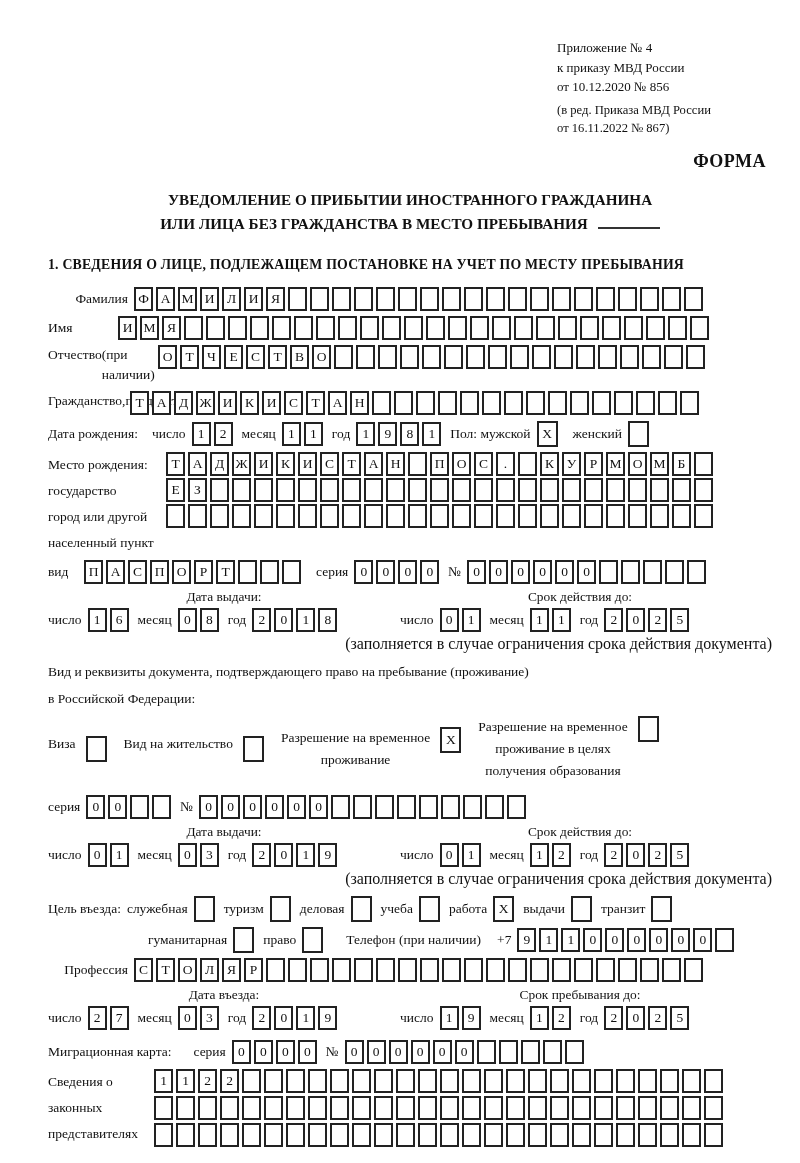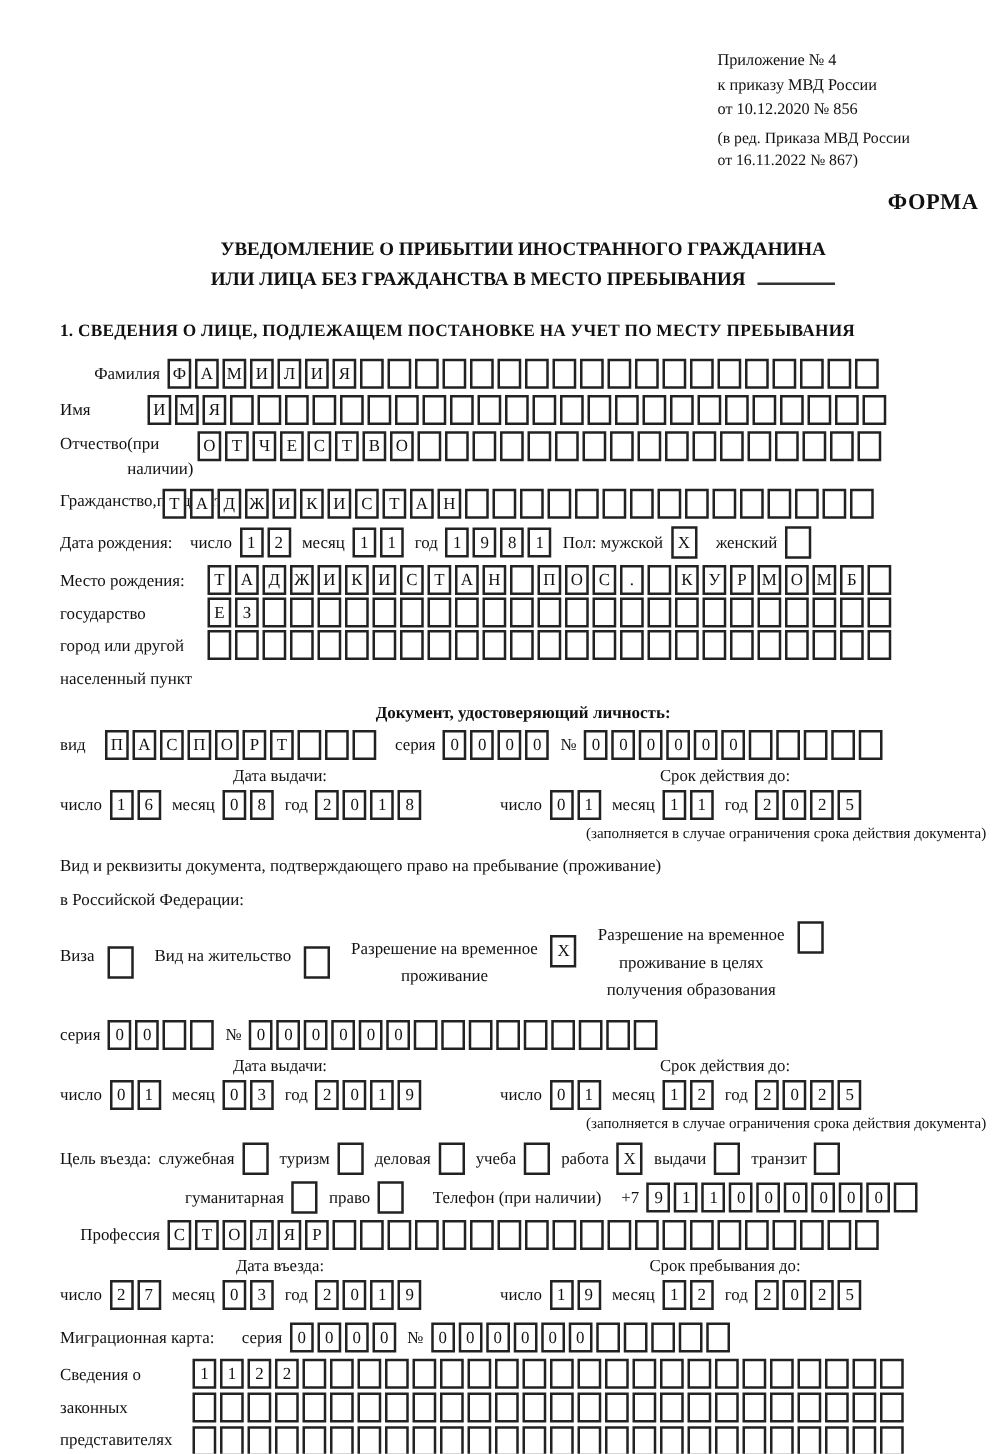--- a/index.html
+++ b/index.html
@@ -1,18 +1,18 @@
 <!DOCTYPE html>
 <html><head>
 <meta charset="utf-8">
 <style>
   html,body{margin:0;padding:0;background:#fff;}
   body{width:800px;height:1163px;overflow:hidden;color:#111;
        font-family:"Liberation Serif","DejaVu Serif",serif;font-size:13.5px;}
-  .page{box-sizing:border-box;width:800px;height:849px;padding:38px 11px 0 48px;position:relative;}
+  .page{box-sizing:border-box;width:800px;height:849px;padding:38px 28px 0 48px;position:relative;}
 
   
   .appendix{margin-left:auto;width:215px;line-height:1.5;font-size:13px;}
   .amendment{margin-left:auto;width:215px;line-height:1.45;font-size:12.6px;margin-top:4px;}
   .forma{text-align:right;font-weight:bold;font-size:18px;margin:14px 6px 0 0;letter-spacing:.5px;}
 
   .title{text-align:center;font-weight:bold;font-size:15.2px;line-height:1.55;margin-top:16px;}
   .title-underline{display:inline-block;width:62px;border-bottom:2.5px solid #333;height:.85em;margin-left:10px;}
   .section-heading{font-weight:bold;font-size:13.8px;margin-top:22px;margin-bottom:14px;letter-spacing:.2px;}
 
@@ -31,21 +31,21 @@
   .bp-rows .row{margin-bottom:2px;}
 
   .center-bold{text-align:center;font-weight:bold;font-size:13.6px;margin:6px 0 6px;}
 
   .daterow{display:flex;margin:4px 0 0;}
   .datecol{flex:none;}
   .datecol .t{text-align:center;margin-bottom:3px;font-size:13.4px;}
   .dateline{display:flex;align-items:center;column-gap:6px;}
   .dc-left{width:352px;}
   .dc-right{width:360px;}
-  .note{font-size:12px;text-align:right;margin:3px 0 8px;}
+  .note{font-size:16px;text-align:right;margin:3px 0 8px;}
 
   .plain{margin:2px 0 6px;line-height:1.6;}
   .opts{display:flex;align-items:center;column-gap:14px;margin:6px 0 12px;}
   .opt{display:flex;align-items:flex-start;column-gap:10px;}
   .optlines{display:flex;flex-direction:column;text-align:center;line-height:1.65;}
   .cb{width:17px;height:22px;}
 
   .purpose2{margin-left:100px;align-items:center;}
   .reps{display:flex;column-gap:6px;margin-top:4px;}
   .reps-labels{width:100px;flex:none;line-height:26px;}
@@ -324,21 +324,20 @@
             <span class="cell"></span>
             <span class="cell"></span>
             <span class="cell"></span>
             <span class="cell"></span>
             <span class="cell"></span>
           </span>
         </div>
     </div>
   </div>
 
-  <div class="center-bold">Документ, удостоверяющий личность:</div>
 
   <div class="row">
     <span class="lbl w30">вид</span>
     <span class="boxes">
         <span class="cell">П</span>
         <span class="cell">А</span>
         <span class="cell">С</span>
         <span class="cell">П</span>
         <span class="cell">О</span>
         <span class="cell">Р</span>

